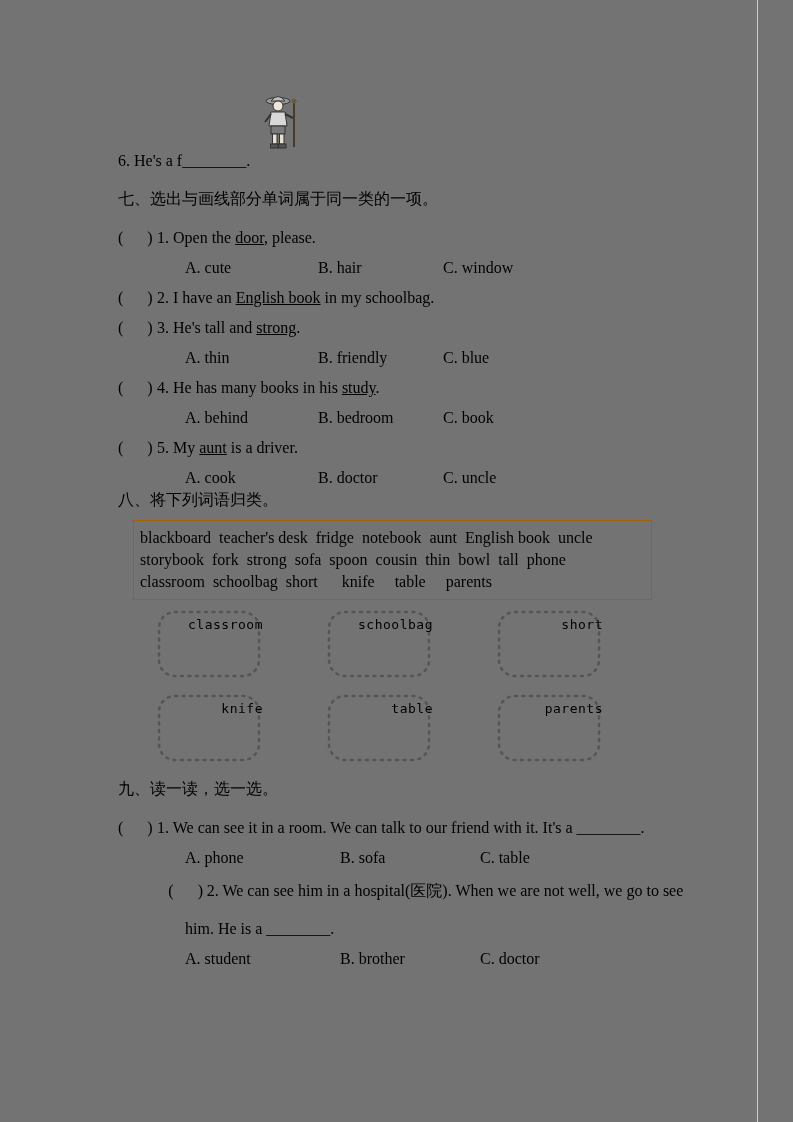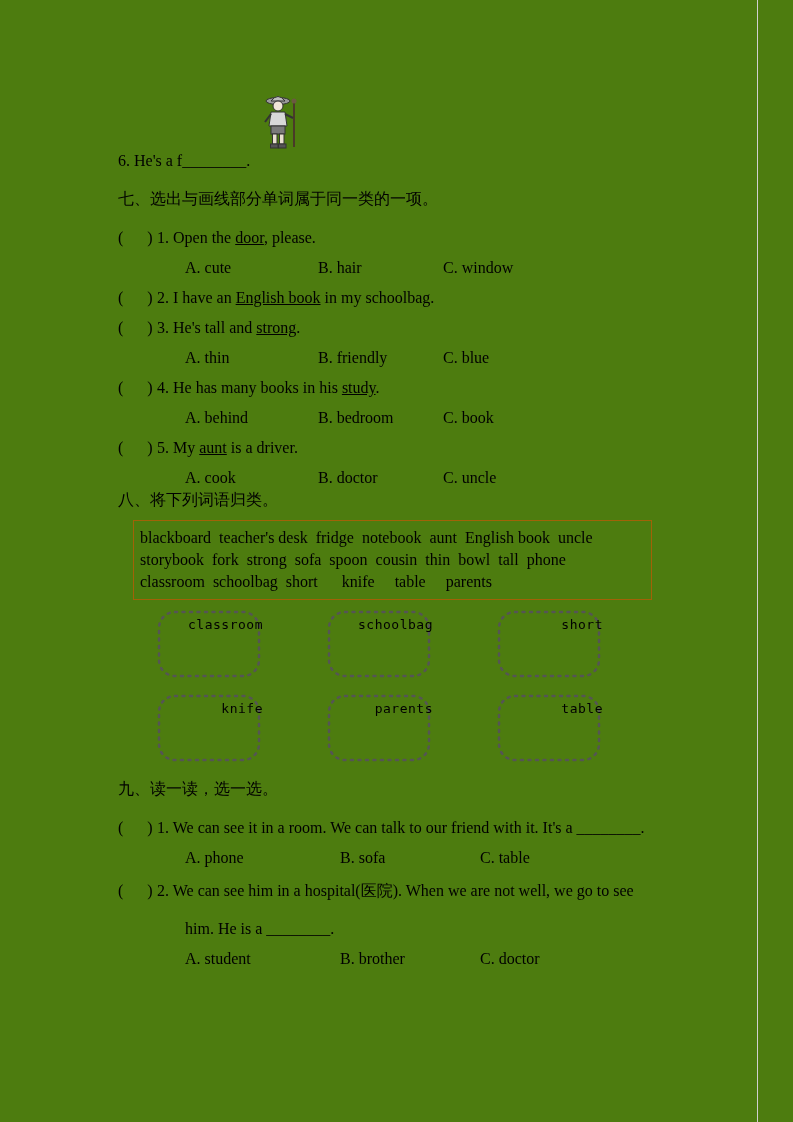--- a/index.html
+++ b/index.html
@@ -1,37 +1,37 @@
 <!DOCTYPE html>
 <html><head>
 <meta charset="utf-8">
 <style>
   html,body { margin:0; padding:0; background:#ffffff; }
   .page {
     position: relative;
     width: 793px;
     height: 1122px;
-    background: #4d7c0f;
+    background: #737373;
     overflow: hidden;
     font-family: "Liberation Serif", "DejaVu Serif", serif;
     font-size: 16px;
     color: #000;
   }
   .scan-line {
     position: absolute;
     top: 0; bottom: 0;
     right: 35px;
     width: 1px;
     background: #cfcfcf;
   }
   .content { padding: 0 60px 0 118px; }
   .line { line-height: 22px; white-space: nowrap; }
   .mt0 { margin-top: 0; }
   .mt8 { margin-top: 8px; }
-  .mt11 { margin-top: 11px; }
+  .mt11 { margin-top: 11px; text-align: center; }
   .mt16 { margin-top: 16px; }
   .mt17 { margin-top: 17px; }
   .mt34 { margin-top: 14px; }
   .sec-title { line-height: 22px; }
   .paren { display: inline-block; width: 36px; margin-right: 3px; white-space: pre; }
   .ul { text-decoration: underline; }
   .opts { margin-left: 67px; }
   .o1 { display: inline-block; width: 133px; }
   .o2 { display: inline-block; width: 125px; }
   .o9a { display: inline-block; width: 155px; }
@@ -160,27 +160,27 @@
       <div class="cat-box">
         <svg width="108" height="72">
             <rect x="4" y="4" width="100" height="64" rx="16" fill="none" stroke="#555" stroke-width="2.5" stroke-dasharray="2 5.5" stroke-linecap="round"></rect>
           </svg>
         <span class="cat-label">knife</span>
       </div>
       <div class="cat-box">
         <svg width="108" height="72">
             <rect x="4" y="4" width="100" height="64" rx="16" fill="none" stroke="#555" stroke-width="2.5" stroke-dasharray="2 5.5" stroke-linecap="round"></rect>
           </svg>
+        <span class="cat-label">table</span>
+      </div>
+      <div class="cat-box">
+        <svg width="108" height="72">
+            <rect x="4" y="4" width="100" height="64" rx="16" fill="none" stroke="#555" stroke-width="2.5" stroke-dasharray="2 5.5" stroke-linecap="round"></rect>
+          </svg>
         <span class="cat-label">parents</span>
-      </div>
-      <div class="cat-box">
-        <svg width="108" height="72">
-            <rect x="4" y="4" width="100" height="64" rx="16" fill="none" stroke="#555" stroke-width="2.5" stroke-dasharray="2 5.5" stroke-linecap="round"></rect>
-          </svg>
-        <span class="cat-label">table</span>
       </div>
     </div>
 
     <div class="sec-title mt34">九、读一读，选一选。</div>
 
     <div class="line mt17">
       <span class="paren">(      )</span><span>1. We can see it in a room. We can talk to our friend with it. It's a ________.</span>
     </div>
     <div class="line opts mt8">
       <span class="o9a">A. phone</span><span class="o9b">B. sofa</span><span>C. table</span>

